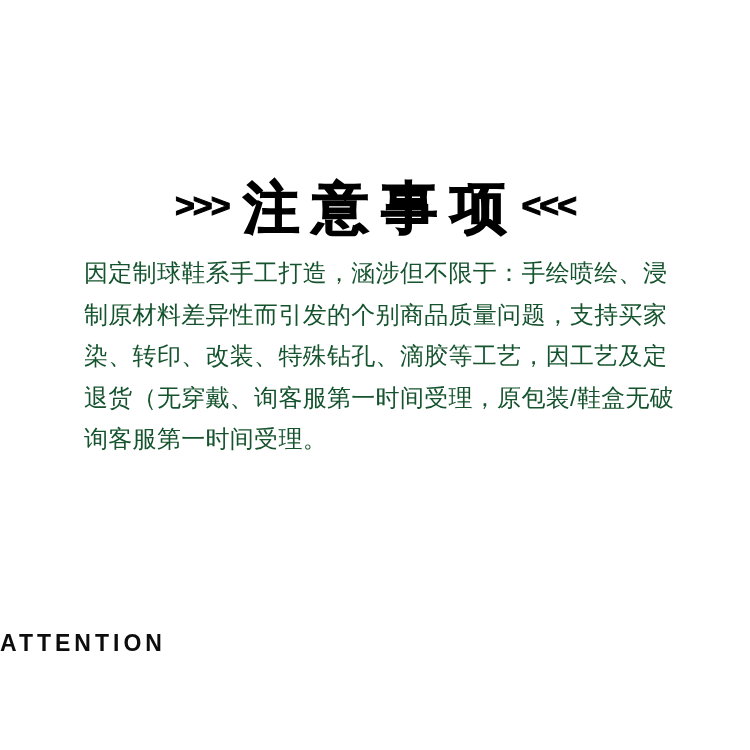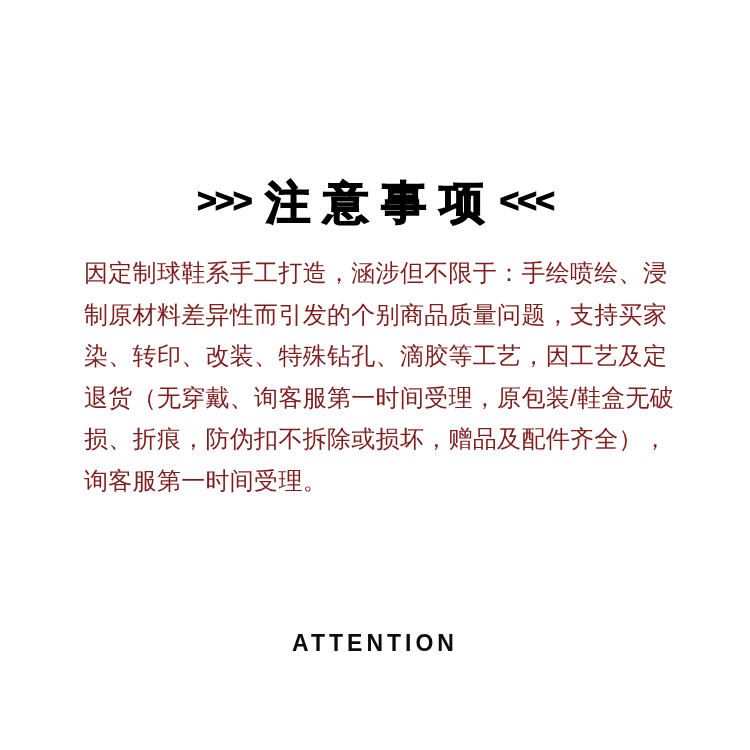--- a/index.html
+++ b/index.html
@@ -29,45 +29,44 @@
   }
   .arrows {
     font-size: 34px;
     font-weight: 900;
     letter-spacing: -2px;
     line-height: 1;
     transform: translateY(-3px);
     -webkit-text-stroke: 1px #000;
   }
   .title-text {
-    font-size: 45px;
+    font-size: 56px;
     font-weight: 900;
     line-height: 1;
     letter-spacing: 13px;
     margin-right: -13px;
     -webkit-text-stroke: 1.5px #000;
   }
   .notice {
     position: absolute;
     top: 252px;
     left: 84px;
     width: 584px;
-    color: #7f1d1d;
+    color: #14532d;
     font-size: 24px;
     line-height: 41.5px;
     text-align: left;
     letter-spacing: 0.3px;
   }
   .notice-line { white-space: nowrap; }
   .footer-label {
     position: absolute;
     top: 632px;
     left: 0;
     width: 750px;
-    text-align: center;
     color: #0d0d0d;
     font-size: 23px;
     font-weight: 800;
     letter-spacing: 4px;
     line-height: 1;
   }
 </style>
 </head>
 <body>
 
@@ -77,19 +76,18 @@
     <span class="arrows">&gt;&gt;&gt;</span>
     <span class="title-text">注意事项</span>
     <span class="arrows">&lt;&lt;&lt;</span>
   </div>
 
   <div class="notice">
     <div class="notice-line">因定制球鞋系手工打造，涵涉但不限于：手绘喷绘、浸</div>
     <div class="notice-line">制原材料差异性而引发的个别商品质量问题，支持买家</div>
     <div class="notice-line">染、转印、改装、特殊钻孔、滴胶等工艺，因工艺及定</div>
     <div class="notice-line">退货（无穿戴、询客服第一时间受理，原包装/鞋盒无破</div>
-    <div class="notice-line">损、折痕，防伪扣不拆除或损坏，赠品及配件齐全），</div>
     <div class="notice-line">询客服第一时间受理。</div>
   </div>
 
   <div class="footer-label">ATTENTION</div>
 
 </div>
 
 </body></html>

